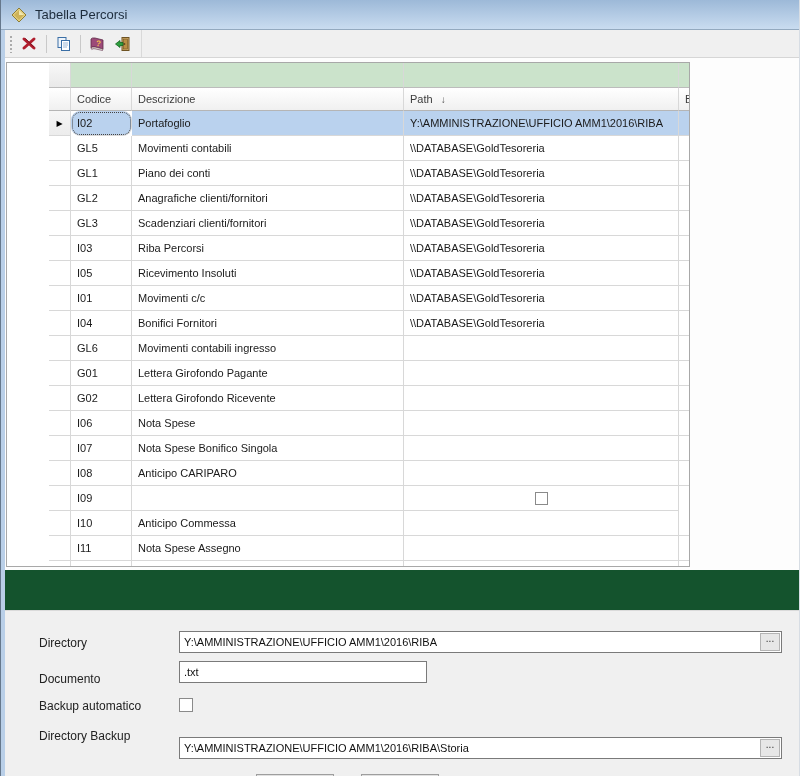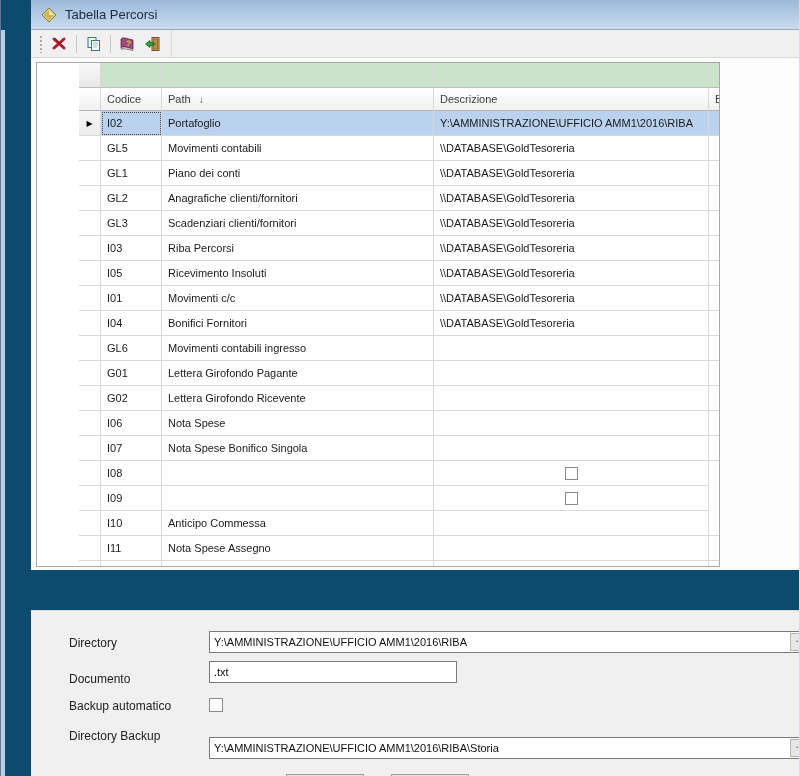--- a/index.html
+++ b/index.html
@@ -2,22 +2,21 @@
 <html><head>
 <meta charset="utf-8">
 <style>
   * { box-sizing: border-box; margin: 0; padding: 0; }
   html,body { width:800px; height:776px; }
   body { font-family: "Liberation Sans", sans-serif; background:#fff; }
 
   .window {
     position: relative; width: 800px; height: 776px; overflow: hidden;
     border-left: 1px solid #66788c; border-right: 1px solid #d7dde4;
-    background: #0c4a6e;
-    padding-left: 30px;
+    background: #14532d;
   }
   .edge-strip {
     position: absolute; left: 0; top: 30px; bottom: 0; width: 4px;
     background: #b9cfe8; z-index: 5;
   }
 
   
   .titlebar {
     height: 30px; display: flex; align-items: center; gap: 8px;
     padding-left: 10px;
@@ -65,21 +64,21 @@
     border-bottom: 1px solid #b5b5b5; color: #3c3c3c;
   }
   .sort-arrow { margin-left: 8px; font-size: 10px; color: #555; }
   .selector {
     background: linear-gradient(#f6f6f6,#ececec); justify-content: center; padding: 0;
     color: #000; font-size: 8px;
   }
   .data-row .gcell { background: #fff; }
   .data-row.selected .gcell { background: #bad2ee; }
   .data-row.selected .selector { background: linear-gradient(#f6f6f6,#ececec); }
-  .focus-cell { outline: 1px dotted #444; outline-offset: -2px; }
+  .focus-cell { outline: 1px dotted #444; outline-offset: -2px; border-radius: 9px; }
   .backup-cell { justify-content: center; }
   .checkbox {
     width: 13px; height: 13px; background: #fff; border: 1px solid #8a8a8a;
   }
 
   
   .form-panel {
     position: relative; height: 206px; background: #f0f0f0;
     border-top: 1px solid #dadada; font-size: 12px; color: #222; margin-top: 40px;
   }
@@ -184,25 +183,25 @@
         <div class="gcell"></div>
         <div class="gcell"></div>
       </div>
 
       <div class="grow header-row">
         <div class="gcell selector"></div>
         <div class="gcell">
           <span>Codice</span>
         </div>
         <div class="gcell">
+          <span>Descrizione</span>
+        </div>
+        <div class="gcell">
           <span>Path</span>
           <span class="sort-arrow">↓</span>
-        </div>
-        <div class="gcell">
-          <span>Descrizione</span>
         </div>
         <div class="gcell">
           <span>Backup</span>
         </div>
       </div>
 
       <div id="grid-body">
           <div class="grow data-row selected">
             <div class="gcell selector">▶</div>
             <div class="gcell focus-cell">I02</div>
@@ -325,20 +324,21 @@
             <div class="gcell">I07</div>
             <div class="gcell">Nota Spese Bonifico Singola</div>
             <div class="gcell"></div>
             <div class="gcell backup-cell">
               <div class="checkbox"></div>
             </div>
           </div>
           <div class="grow data-row">
             <div class="gcell selector"></div>
             <div class="gcell">I08</div>
+            <div class="gcell">Anticipo CARIPARO</div>
             <div class="gcell"></div>
             <div class="gcell backup-cell">
               <div class="checkbox"></div>
             </div>
           </div>
           <div class="grow data-row">
             <div class="gcell selector"></div>
             <div class="gcell">I09</div>
             <div class="gcell"></div>
             <div class="gcell backup-cell">

